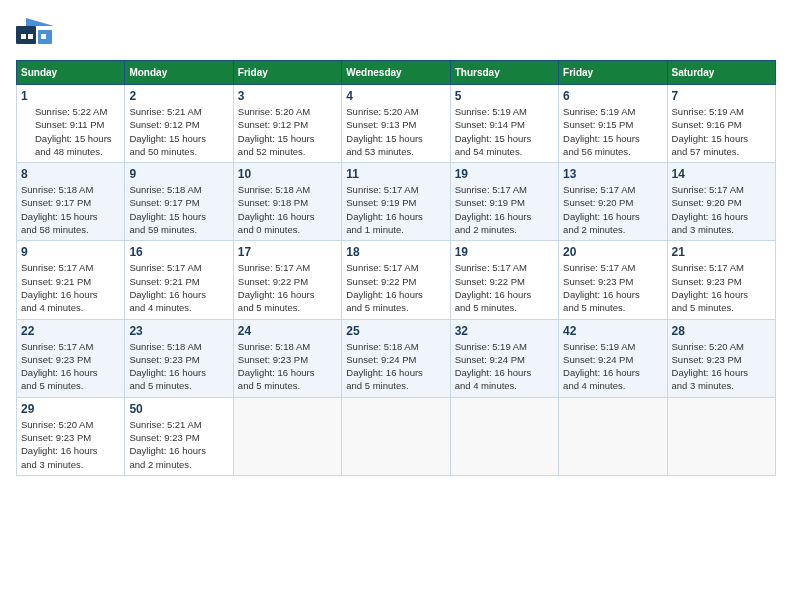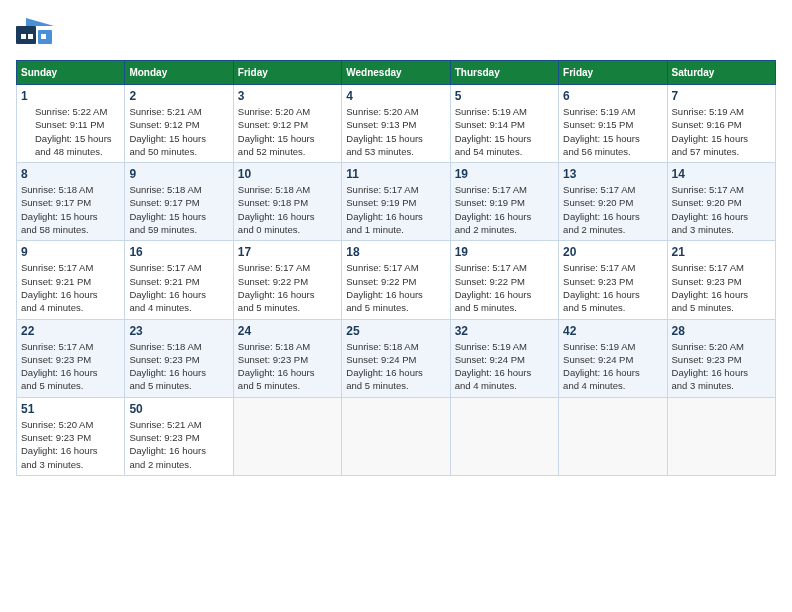--- a/index.html
+++ b/index.html
@@ -318,21 +318,21 @@
         <td>
           <span class="day-num">28</span>
           <div class="day-info" style="white-space: pre-line;">Sunrise: 5:20 AM
 Sunset: 9:23 PM
 Daylight: 16 hours
 and 3 minutes.</div>
         </td>
       </tr>
       <tr>
         <td>
-          <span class="day-num">51</span>
+          <span class="day-num">29</span>
           <div class="day-info" style="white-space: pre-line;">Sunrise: 5:20 AM
 Sunset: 9:23 PM
 Daylight: 16 hours
 and 3 minutes.</div>
         </td>
         <td>
           <span class="day-num">50</span>
           <div class="day-info" style="white-space: pre-line;">Sunrise: 5:21 AM
 Sunset: 9:23 PM
 Daylight: 16 hours

